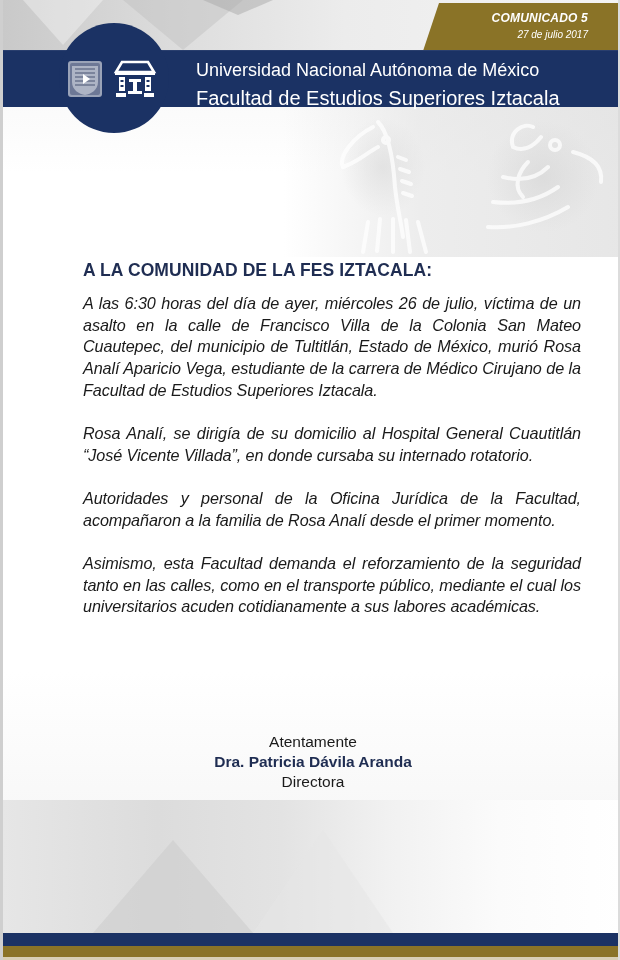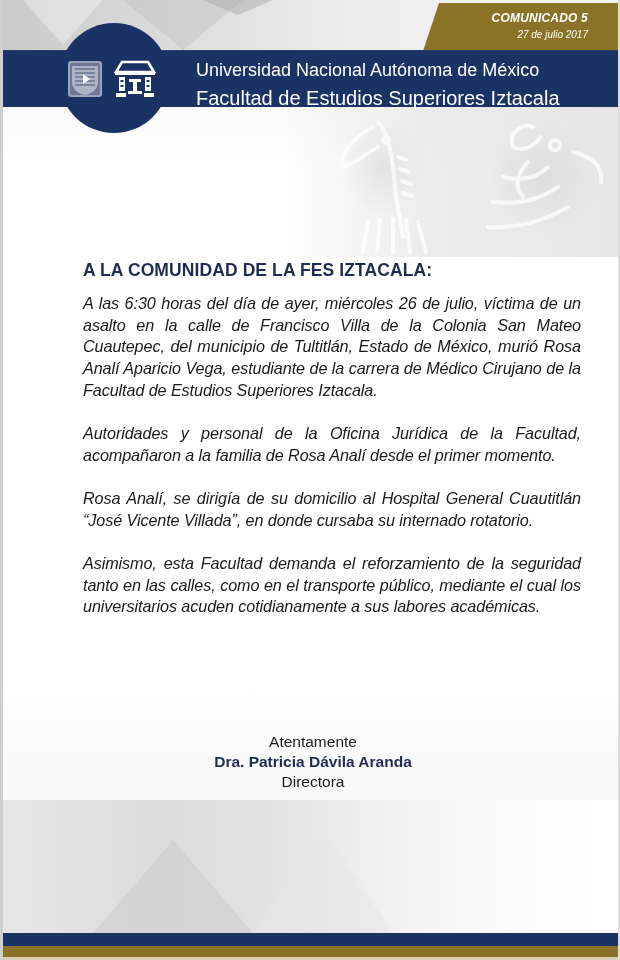--- a/index.html
+++ b/index.html
@@ -175,22 +175,22 @@
       <rect x="31" y="33" width="10" height="4" fill="#ffffff"></rect>
     </svg>
   </div>
 
   <div class="uni-name">Universidad Nacional Autónoma de México</div>
   <div class="fac-name">Facultad de Estudios Superiores Iztacala</div>
 
   <div class="content">
     <h1 class="heading">A LA COMUNIDAD DE LA FES IZTACALA:</h1>
     <p class="para">A las 6:30 horas del día de ayer, miércoles 26 de julio, víctima de un asalto en la calle de Francisco Villa de la Colonia San Mateo Cuautepec, del municipio de Tultitlán, Estado de México, murió Rosa Analí Aparicio Vega, estudiante de la carrera de Médico Cirujano de la Facultad de Estudios Superiores Iztacala.</p>
+    <p class="para">Rosa Analí, se dirigía de su domicilio al Hospital General Cuautitlán “José Vicente Villada”, en donde cursaba su internado rotatorio.</p>
     <p class="para">Autoridades y personal de la Oficina Jurídica de la Facultad, acompañaron a la familia de Rosa Analí desde el primer momento.</p>
-    <p class="para">Rosa Analí, se dirigía de su domicilio al Hospital General Cuautitlán “José Vicente Villada”, en donde cursaba su internado rotatorio.</p>
     <p class="para">Asimismo, esta Facultad demanda el reforzamiento de la seguridad tanto en las calles, como en el transporte público, mediante el cual los universitarios acuden cotidianamente a sus labores académicas.</p>
   </div>
 
   <div class="signature">
     <div>Atentamente</div>
     <div class="sig-name">Dra. Patricia Dávila Aranda</div>
     <div>Directora</div>
   </div>
 
   <div class="bottom-deco">

